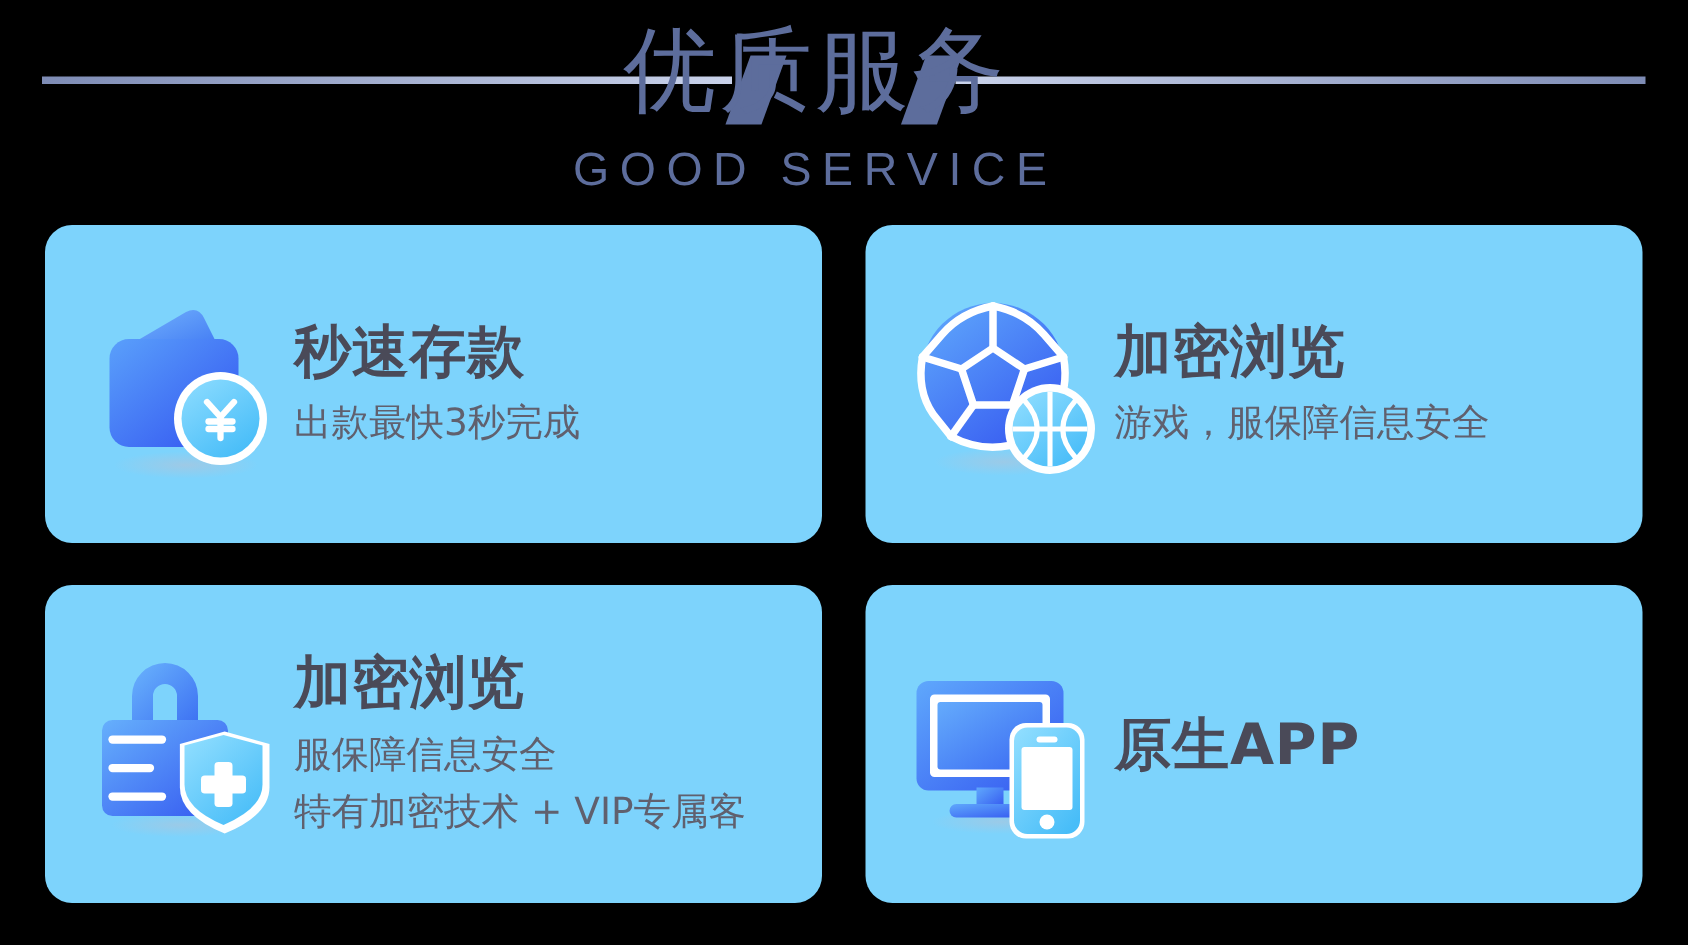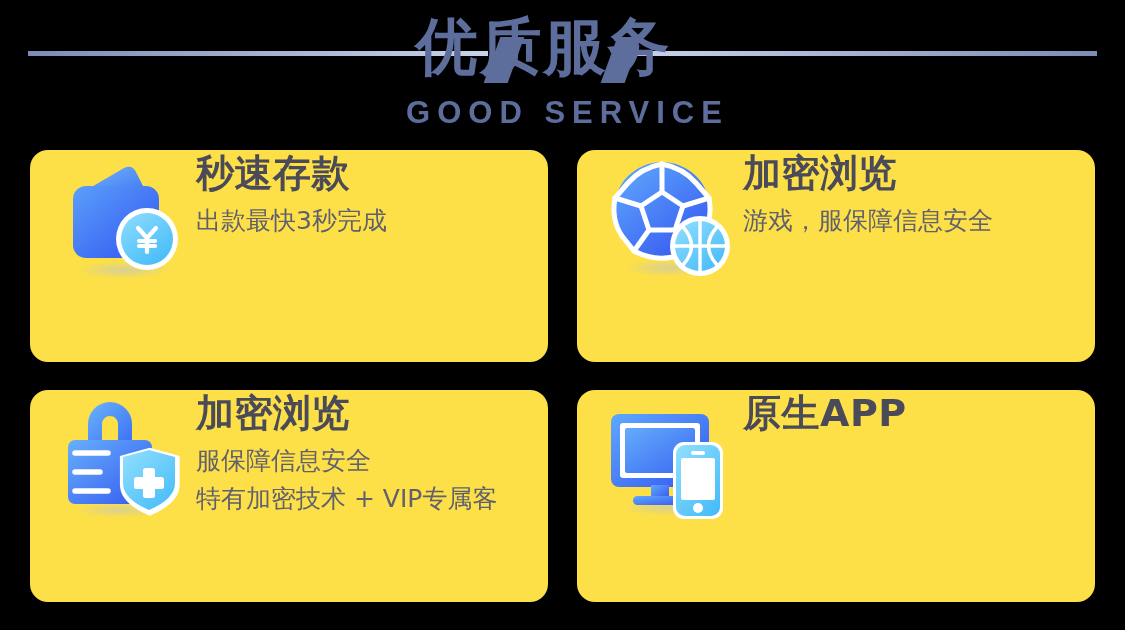--- a/index.html
+++ b/index.html
@@ -49,57 +49,57 @@
     transform: skewX(-20deg);
   }
 
   .title-cn {
     position: absolute;
     left: 0;
     top: 8px;
     width: 1087px;
     text-align: center;
     font-size: 62px;
-    font-weight: bold;
+    font-weight: normal;
     line-height: 78px;
     color: #5d6d9c;
     letter-spacing: 2px;
     font-family: "DejaVu Sans", "Liberation Sans", sans-serif;
   }
   .title-en {
     position: absolute;
     left: 0;
     top: 94px;
     width: 1087px;
     text-align: center;
     font-size: 31px;
-    font-weight: bold;
+    font-weight: normal;
     line-height: 38px;
     color: #5d6d9c;
     letter-spacing: 7px;
-    padding-left: 24px;
   }
 
   
   .grid {
     position: absolute;
     left: 30px;
     top: 150px;
     width: 1065px;
     height: 452px;
     display: grid;
     grid-template-columns: 518px 518px;
     grid-template-rows: 212px 212px;
     column-gap: 29px;
     row-gap: 28px;
   }
   .card {
-    background: #fde047;
+    background: #7dd3fc;
     border-radius: 18px;
     display: flex;
+    align-items: center;
     padding: 0 20px 0 26px;
     box-sizing: border-box;
     overflow: hidden;
   }
   .card-icon {
     flex: 0 0 auto;
     width: 132px;
     height: 132px;
     position: relative;
     margin-right: 8px;

